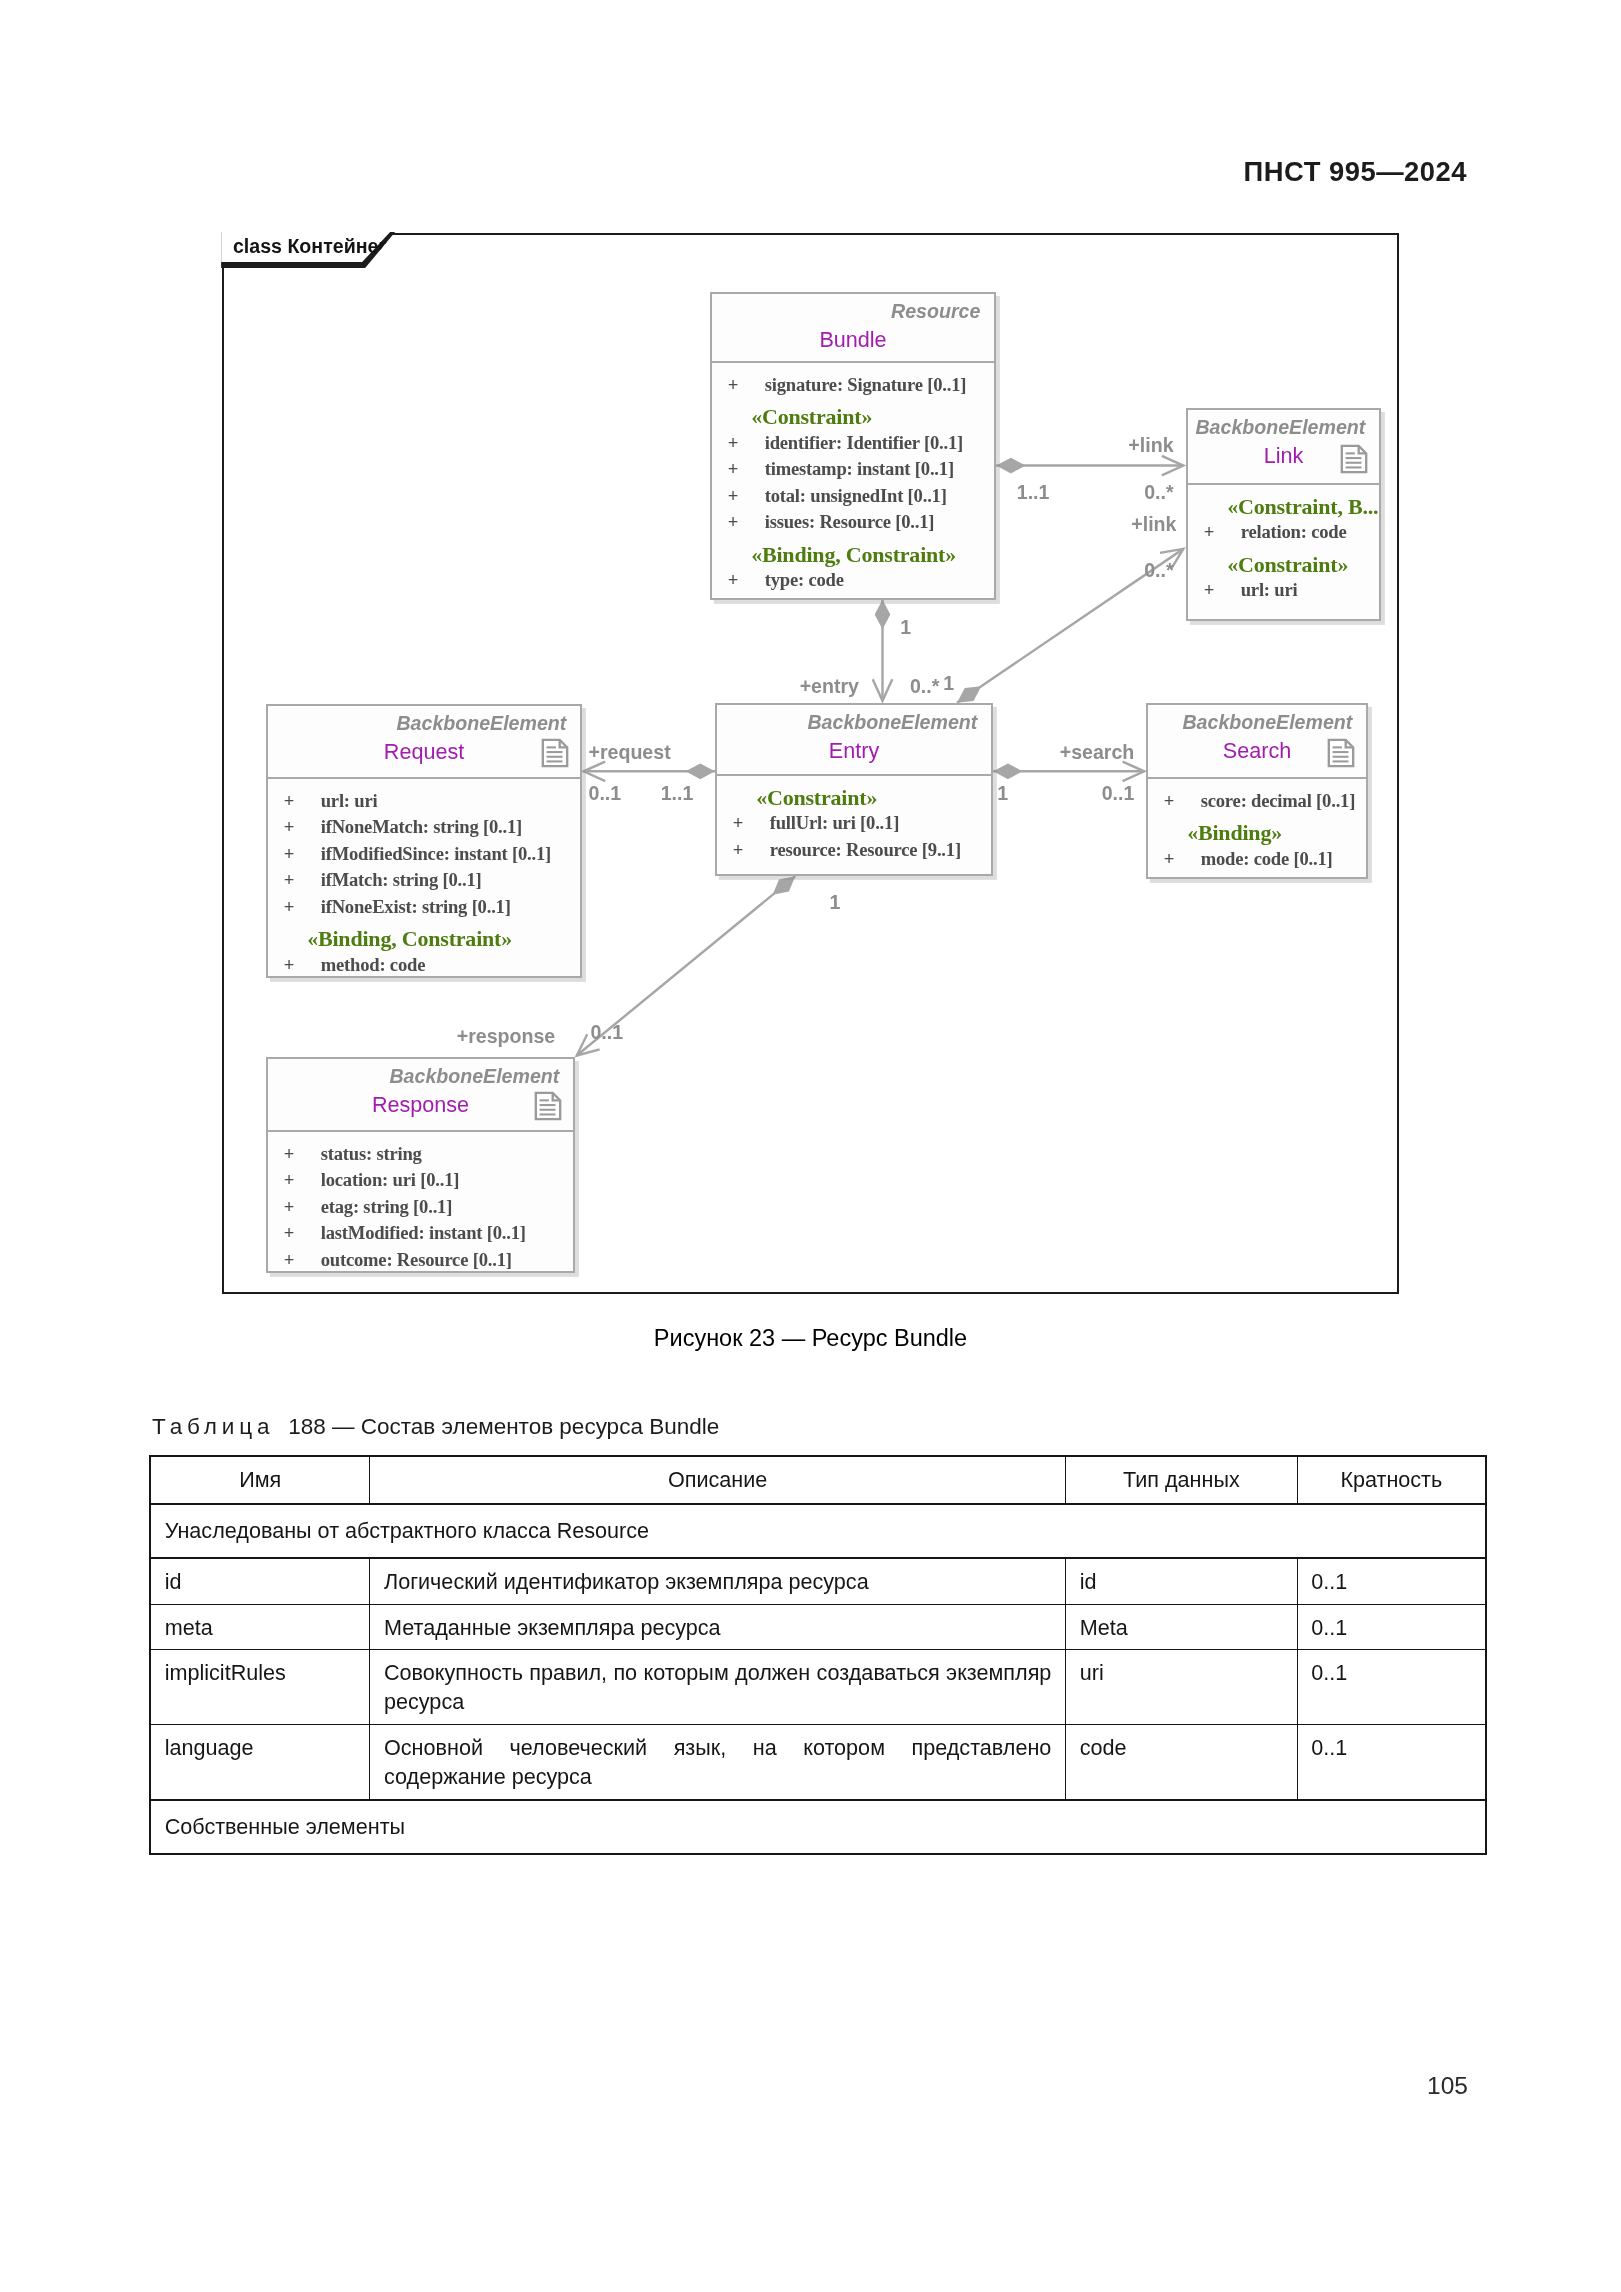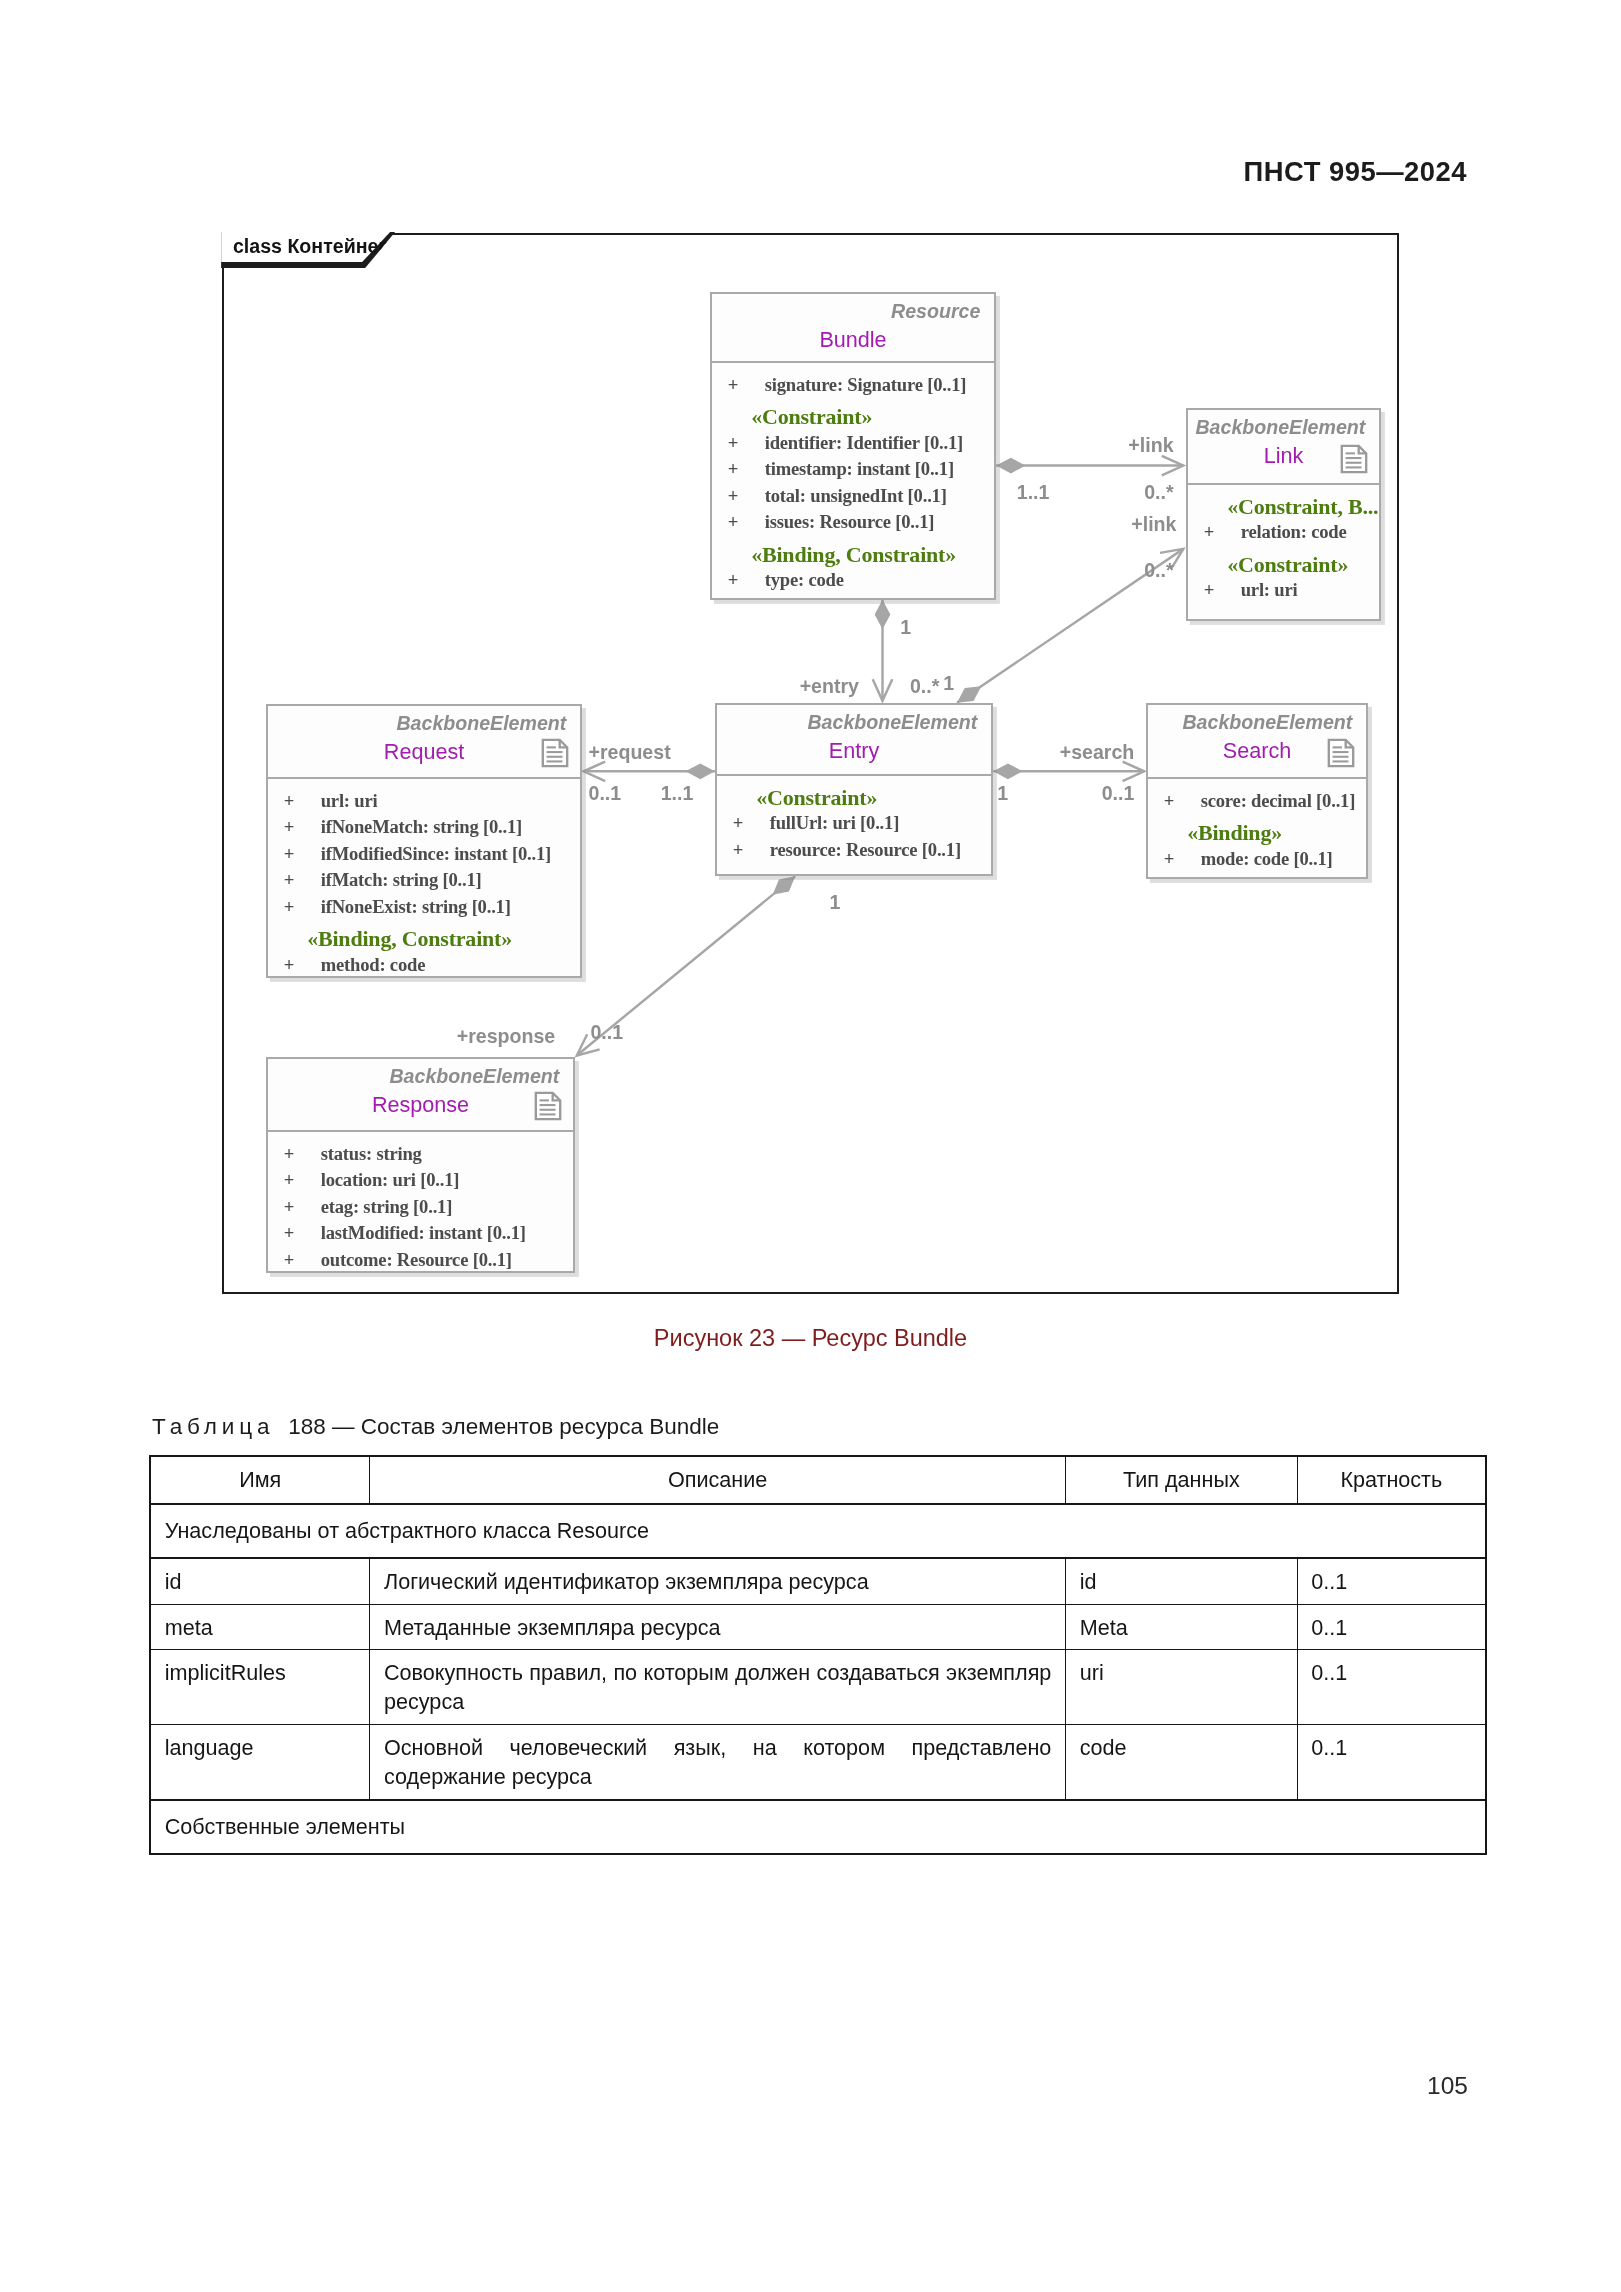--- a/index.html
+++ b/index.html
@@ -34,21 +34,21 @@
   .note-icon{position:absolute;right:9.8px;bottom:8.8px;width:30px;height:30px;}
   .uml-attrs{padding:8.8px 5.9px 5.9px 11.8px;font-family:Liberation Serif, serif;}
   .attr{font-size:18.6px;font-weight:600;color:#4c4c4c;line-height:26.5px;white-space:nowrap;
         letter-spacing:-0.2px;}
   .attr .vis{display:inline-block;width:37px;padding-left:3.9px;}
   .stereo{font-size:22px;font-weight:600;color:#4d7c0f;padding-left:27.4px;margin-top:5.9px;
           line-height:25.5px;white-space:nowrap;letter-spacing:-0.2px;}
 
   
   .fig-caption{position:absolute;left:0;top:1325px;width:1621px;text-align:center;
-               font-size:23.5px;color:#7f1d1d;}
+               font-size:23.5px;color:#000000;}
   .tbl-caption{position:absolute;left:152px;top:1414px;font-size:22.5px;color:#1c1c1c;}
   .tbl-caption .spaced{letter-spacing:4.9px;margin-right:13.7px;}
 
   
   .data-table{position:absolute;left:149px;top:1455px;width:1338px;border-collapse:collapse;
               font-size:21.6px;color:#161616;}
   .data-table col.c-name{width:220px;} .data-table col.c-desc{width:697px;}
   .data-table col.c-type{width:232px;} .data-table col.c-card{width:189px;}
   .data-table{border:2.9px solid #161616;}
   .data-table th{font-weight:normal;text-align:center;padding:9.8px 5.9px;border:1.5px solid #161616;
@@ -192,21 +192,21 @@
     </div>
 
     <div class="uml-box" style="left:491px;top:468px;width:278px;height:173px;">
       <div class="uml-head" style="height:71px;">
         <div class="uml-parent">BackboneElement</div>
         <div class="uml-name">Entry</div>
       </div>
       <div class="uml-attrs">
         <div class="stereo" style="margin-top:0;">«Constraint»</div>
         <div class="attr"><span class="vis">+</span><span>fullUrl: uri [0..1]</span></div>
-        <div class="attr"><span class="vis">+</span><span>resource: Resource [0..1]</span></div>
+        <div class="attr"><span class="vis">+</span><span>resource: Resource [9..1]</span></div>
       </div>
     </div>
 
     <div class="uml-box" style="left:922px;top:468px;width:222px;height:176px;">
       <div class="uml-head" style="height:74px;">
         <div class="uml-parent">BackboneElement</div>
         <div class="uml-name">Search</div>
         <svg class="note-icon" viewBox="0 0 32 32">
           <path d="M3 2 h18 l8 8 v20 h-26 z" fill="#ffffff" stroke="#9a9a9a" stroke-width="2.5"></path>
           <path d="M21 2 v8 h8" fill="none" stroke="#9a9a9a" stroke-width="2.5"></path>

